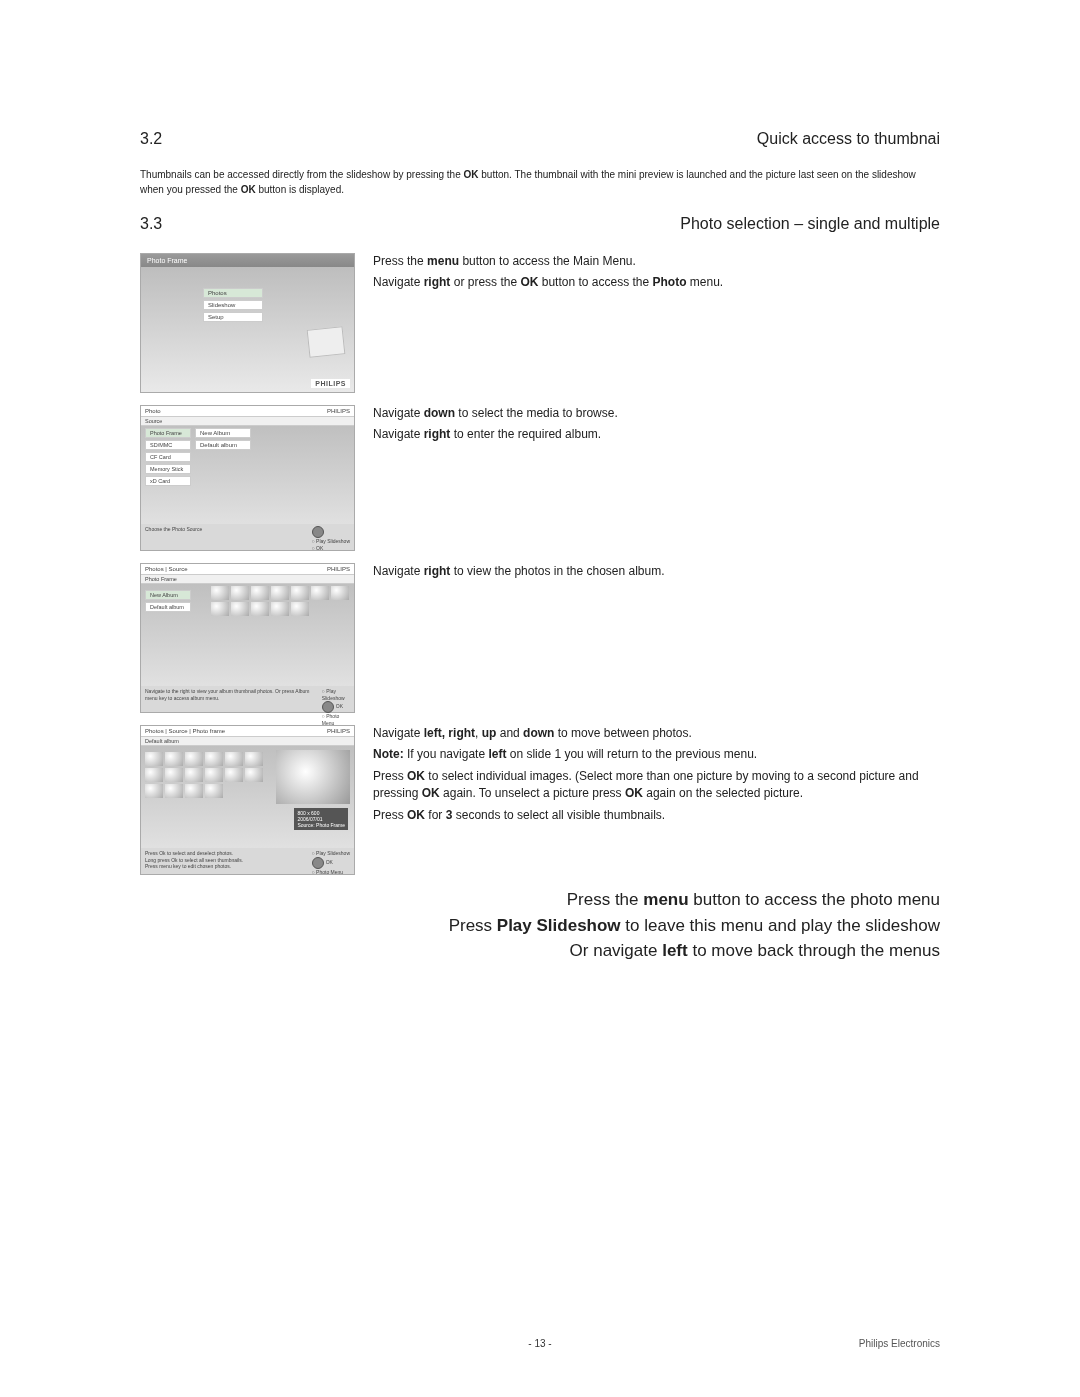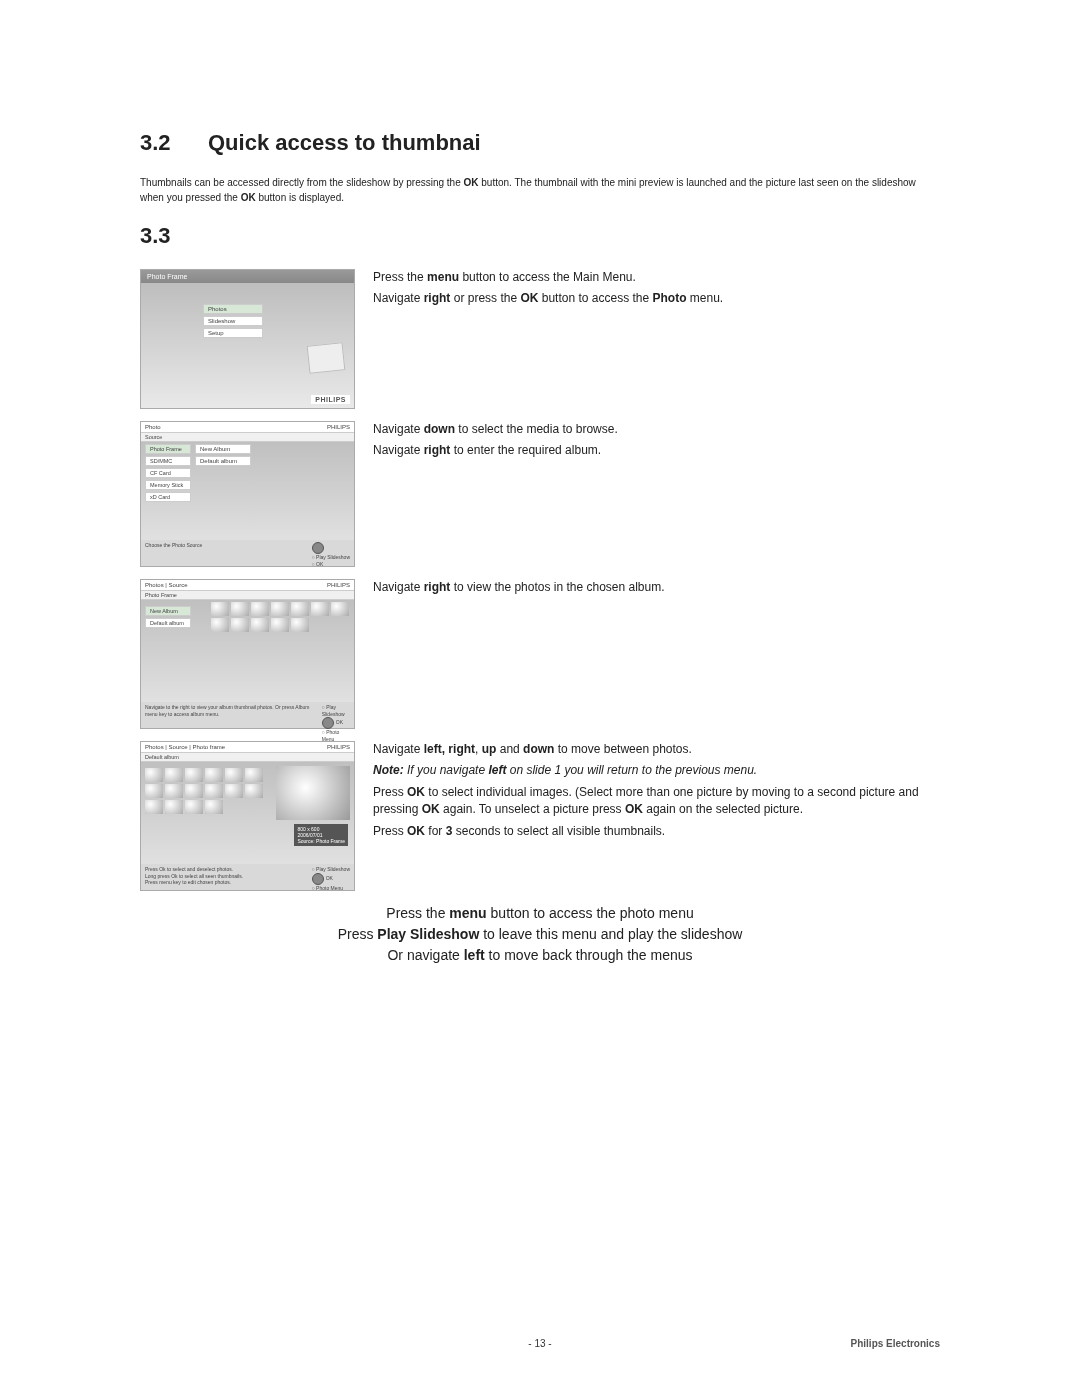--- a/index.html
+++ b/index.html
@@ -6,47 +6,48 @@
   .page {
     width: 1080px;
     height: 1397px;
     box-sizing: border-box;
     padding: 130px 140px 60px 140px;
     font-family: "Gill Sans", "Gill Sans MT", "Segoe UI", Arial, sans-serif;
     color: #222;
     position: relative;
   }
   h2.section {
-    font-weight: 700;
-    font-size: 22px;
+    font-weight: 400;
+    font-size: 16px;
     margin: 0 0 20px 0;
     display: flex;
     gap: 28px;
     color: #222;
+    justify-content: space-between;
   }
   h2.section .num { min-width: 40px; }
   p.body {
     font-size: 10px;
     line-height: 1.45;
     margin: 0 0 18px 0;
   }
   b { font-weight: 700; }
 
   .step-row {
     display: flex;
     gap: 18px;
     margin-bottom: 12px;
   }
   .step-text {
     flex: 1;
     font-size: 12px;
     line-height: 1.45;
   }
   .step-text .line { margin-bottom: 4px; }
-  .note-line { font-style: italic; }
+  .note-line { }
 
   
   .shot {
     width: 215px;
     box-sizing: border-box;
     background: linear-gradient(#b9b9b9, #e9e9e9);
     border: 1px solid #aaa;
     position: relative;
     font-size: 6.5px;
     color: #444;
@@ -101,32 +102,32 @@
   }
   .shot .topbar {
     background:#fff; border-bottom:1px solid #ccc; font-size:6px; padding:2px 4px;
     display:flex; justify-content:space-between;
   }
   .shot .subbar {
     background:#f0f0f0; border-bottom:1px solid #ccc; font-size:5.5px; padding:1px 4px;
   }
 
   .centered-lines {
-    text-align: center;
-    font-size: 14px;
+    text-align: right;
+    font-size: 17px;
     line-height: 1.5;
     margin-top: 4px;
   }
   .page-footer {
     position: absolute; bottom: 48px; left: 140px; right: 140px;
     display: flex; justify-content: center;
     font-size: 10px; color: #333;
   }
   .page-footer .brand {
-    position: absolute; right: 0; color: #555; font-weight: bold;
+    position: absolute; right: 0; color: #555;
   }
   .photoIcon {
     position:absolute; right:10px; bottom:36px; width:34px; height:26px;
     background:#eee; border:1px solid #bbb; transform:rotate(-6deg);
   }
 </style>
 </head>
 <body>
 
 <div class="page">
@@ -135,20 +136,21 @@
     <span class="num">3.2</span>
     <span>Quick access to thumbnai</span>
   </h2>
 
   <p class="body">
     <span>Thumbnails can be accessed directly from the slideshow by pressing the </span><b>OK</b><span> button. The thumbnail with the mini preview is launched and the picture last seen on the slideshow when you pressed the </span><b>OK</b><span> button is displayed.</span>
   </p>
 
   <h2 class="section">
     <span class="num">3.3</span>
+    <span>Photo selection – single and multiple</span>
   </h2>
 
 
   <div class="step-row">
     <div class="shot" style="height:140px">
       <div class="shot-title">Photo Frame</div>
       <div class="menu-col">
         <div class="menu-item sel">Photos</div>
         <div class="menu-item">Slideshow</div>
         <div class="menu-item">Setup</div>

